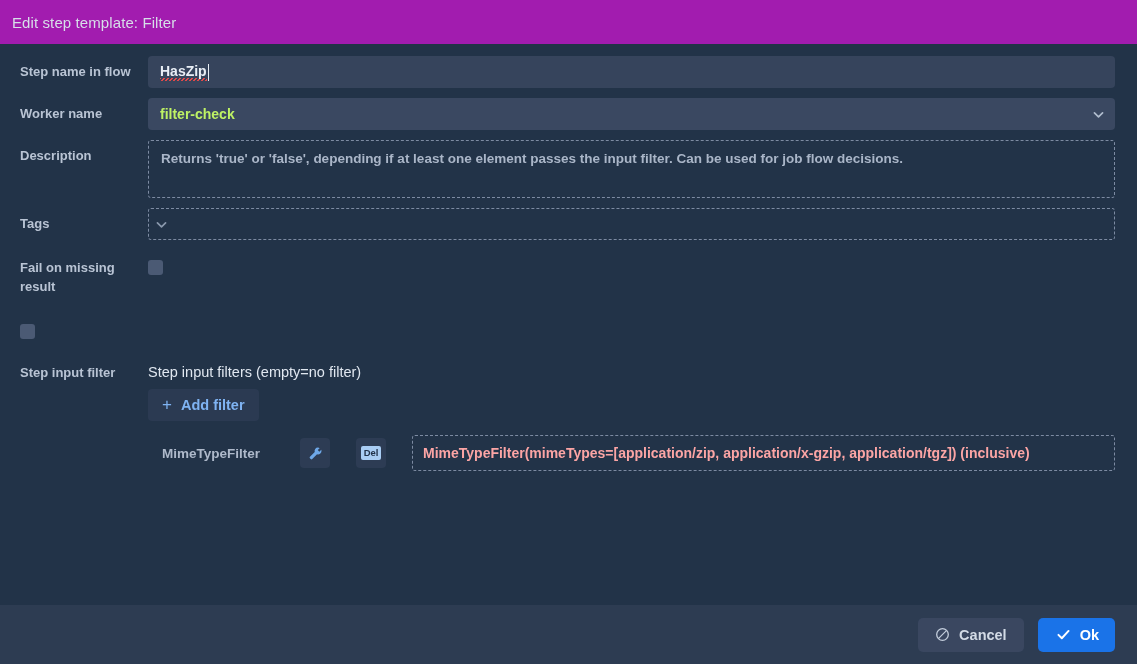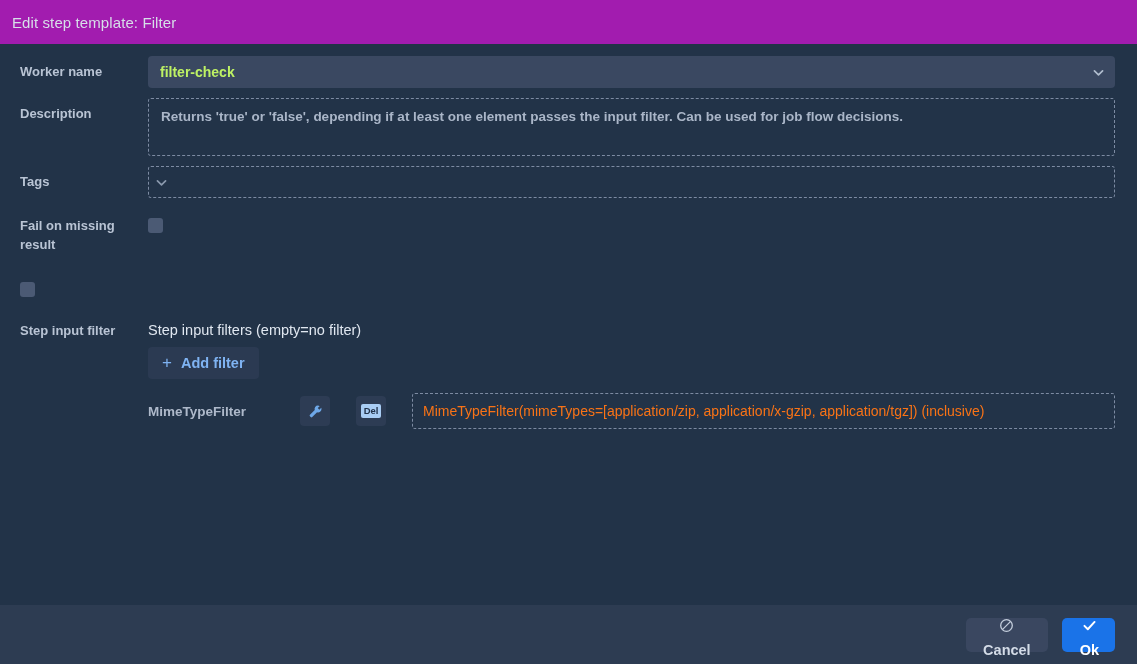--- a/index.html
+++ b/index.html
@@ -187,20 +187,21 @@
     font-size: 17px;
     font-weight: normal;
     line-height: 0;
     color: #7fb3f2;
   }
   .filter-row {
     margin-top: 14px;
     display: flex;
     align-items: center;
     gap: 26px;
+    text-align: center;
   }
   .filter-name {
     font-size: 13.5px;
     font-weight: bold;
     color: #aeb9ca;
     width: 126px;
     flex: 0 0 126px;
   }
   .icon-btn {
     width: 30px;
@@ -226,22 +227,22 @@
   }
   .filter-value {
     flex: 1 1 auto;
     border: 1px dashed #7d8ba2;
     border-radius: 3px;
     height: 36px;
     display: flex;
     align-items: center;
     padding: 0 10px;
     font-size: 14px;
-    font-weight: normal;
-    color: #f97316;
+    font-weight: bold;
+    color: #fca5a5;
     overflow: hidden;
     white-space: nowrap;
   }
 
   
   .footer {
     flex: 0 0 59px;
     height: 59px;
     background: #2d3c52;
     display: flex;
@@ -255,21 +256,20 @@
     border-radius: 5px;
     display: inline-flex;
     align-items: center;
     gap: 9px;
     padding: 0 17px;
     font-size: 14.5px;
     font-weight: bold;
     cursor: pointer;
     border: none;
     font-family: "Liberation Sans", sans-serif;
-    flex-direction: column;
   }
   .btn-cancel {
     background: #3a4760;
     color: #d3dbe6;
   }
   .btn-ok {
     background: #1a73e8;
     color: #ffffff;
     padding: 0 16px 0 18px;
   }
@@ -279,20 +279,29 @@
 <body>
 
 <div class="dialog">
 
   <div class="title-bar">
     <span class="title-text">Edit step template: Filter</span>
   </div>
 
   <div class="dialog-body">
 
+    <div class="form-row">
+      <div class="row-label">Step name in flow</div>
+      <div class="row-field">
+        <div class="text-input">
+          <span class="spell-text">HasZip</span>
+            <span class="caret"></span>
+        </div>
+      </div>
+    </div>
 
     <div class="form-row">
       <div class="row-label">Worker name</div>
       <div class="row-field">
         <div class="select-box">
           <span>filter-check</span>
           <span class="chev">
             <svg width="13" height="13" viewBox="0 0 16 16">
                 <path d="M3 6 L8 11 L13 6" stroke="#c6d2e1" stroke-width="2" fill="none" stroke-linecap="round" stroke-linejoin="round"></path>
               </svg>

